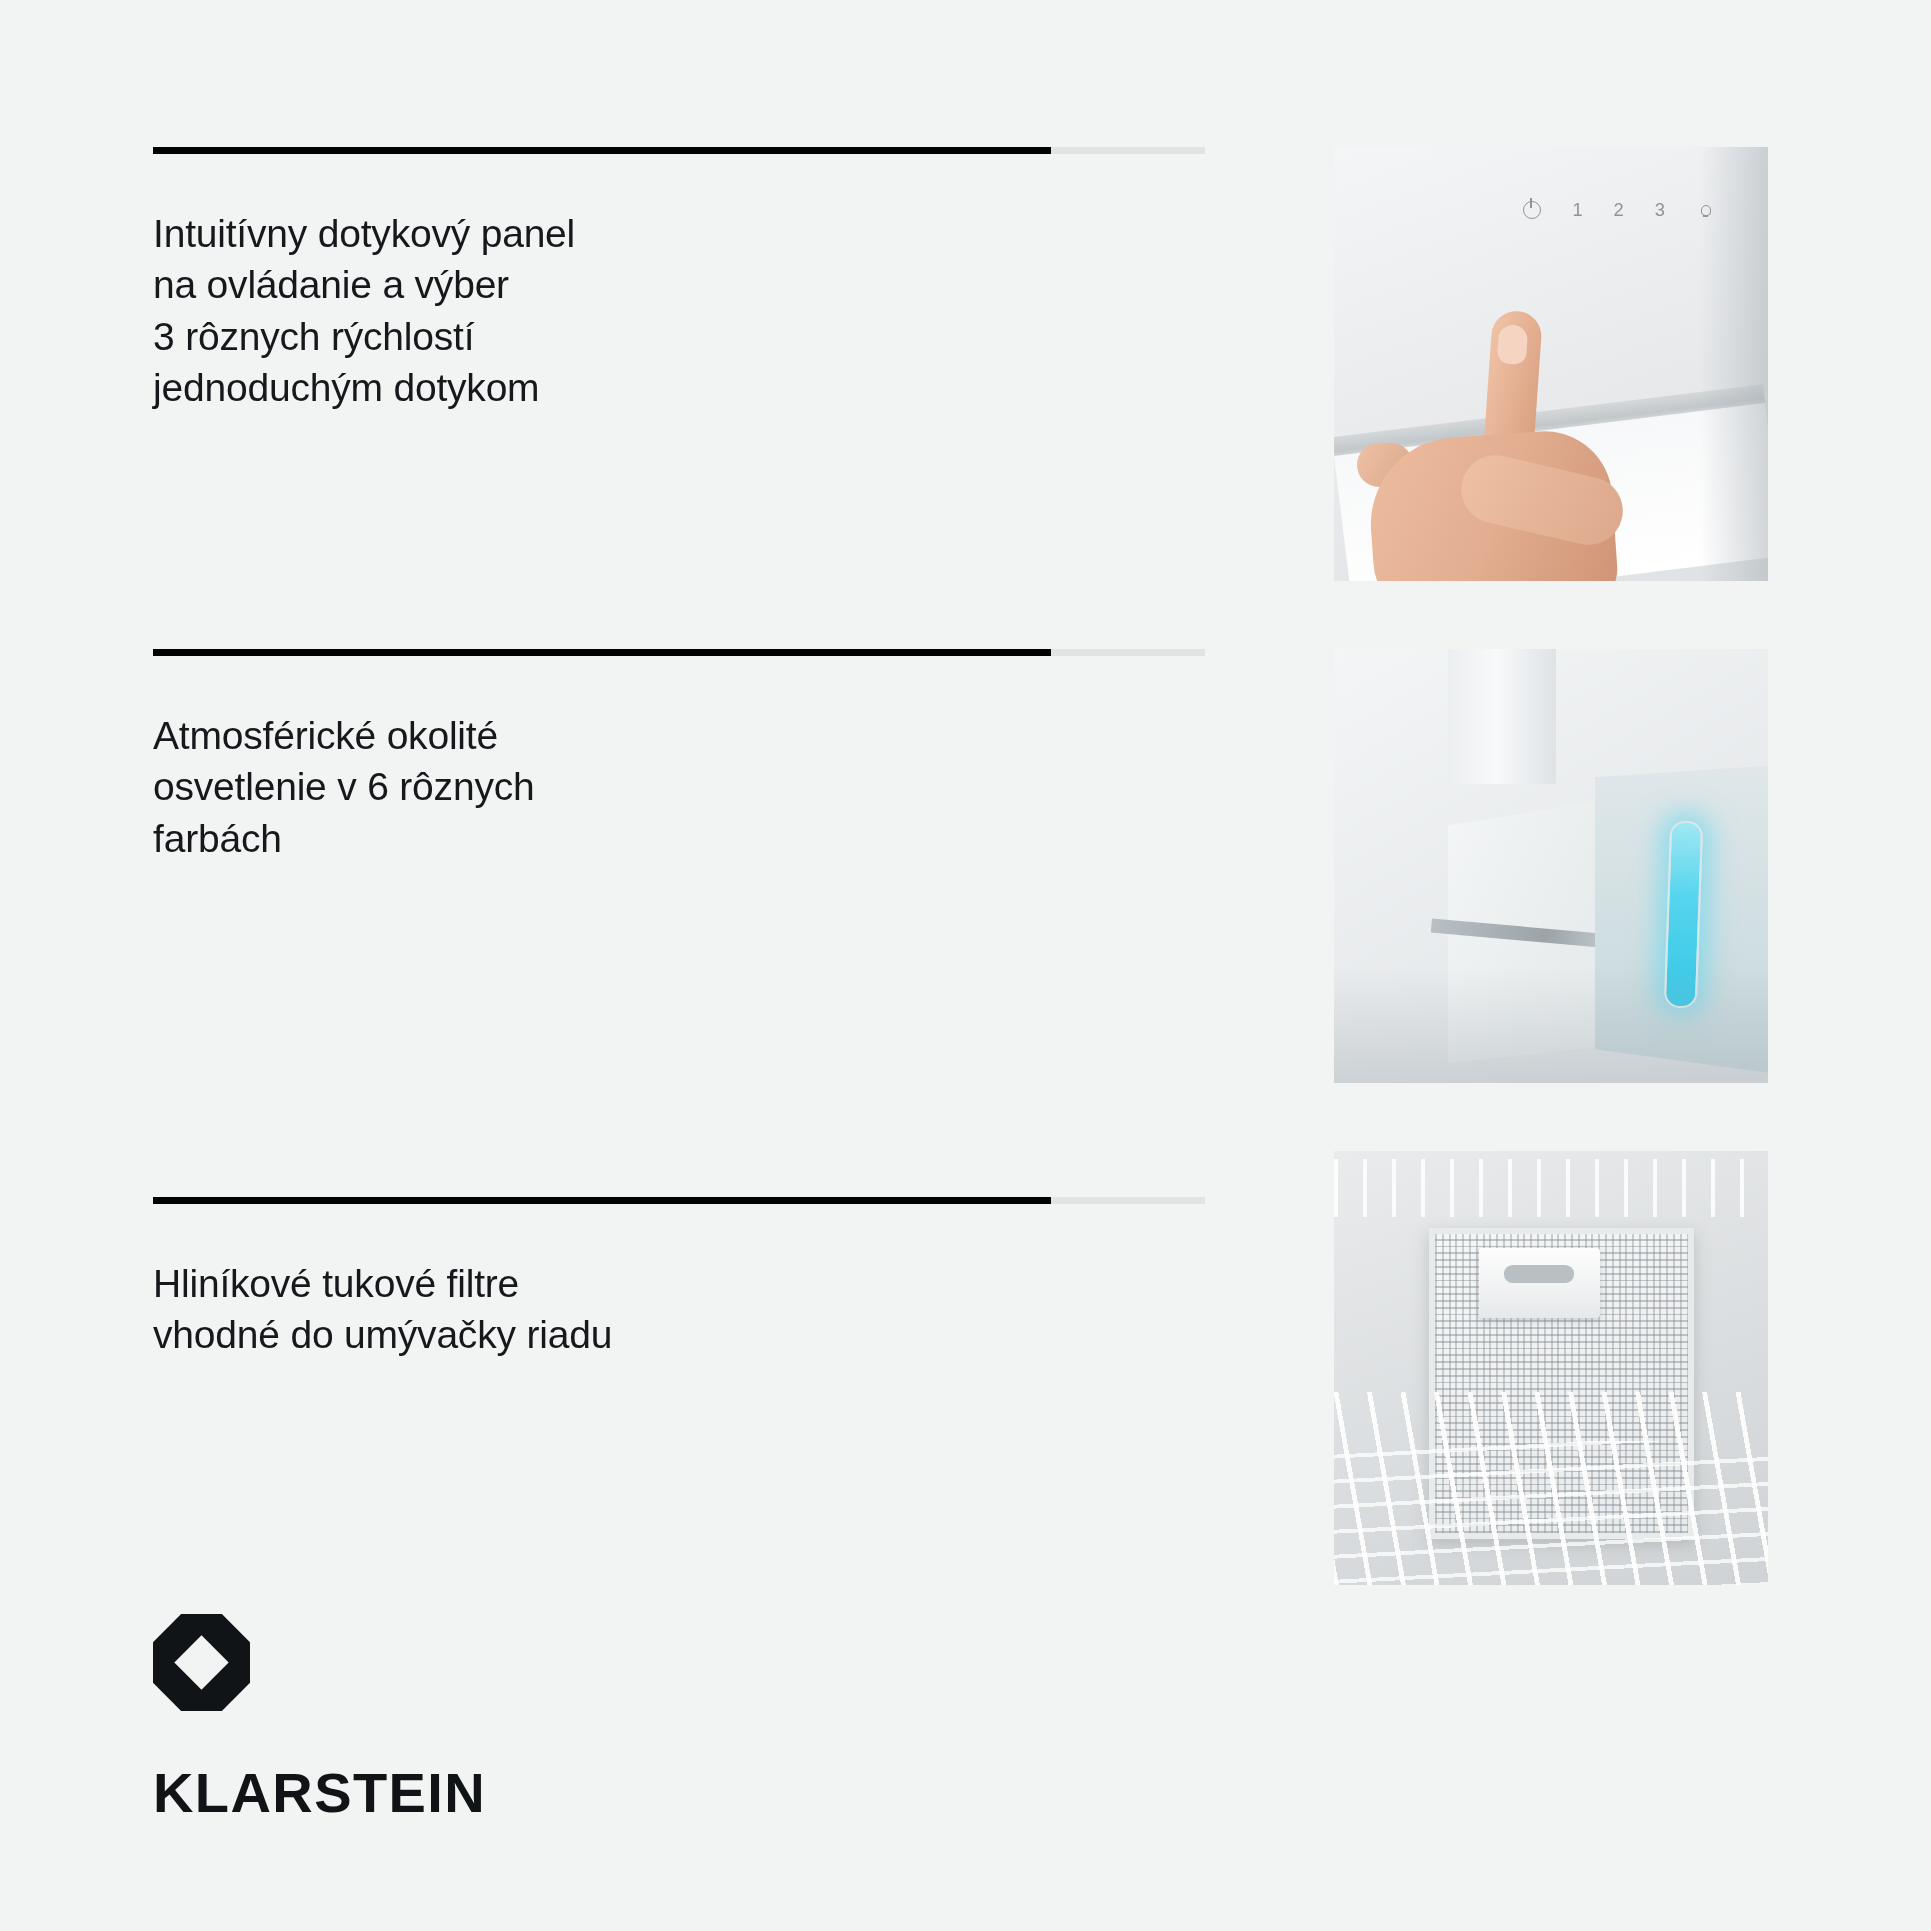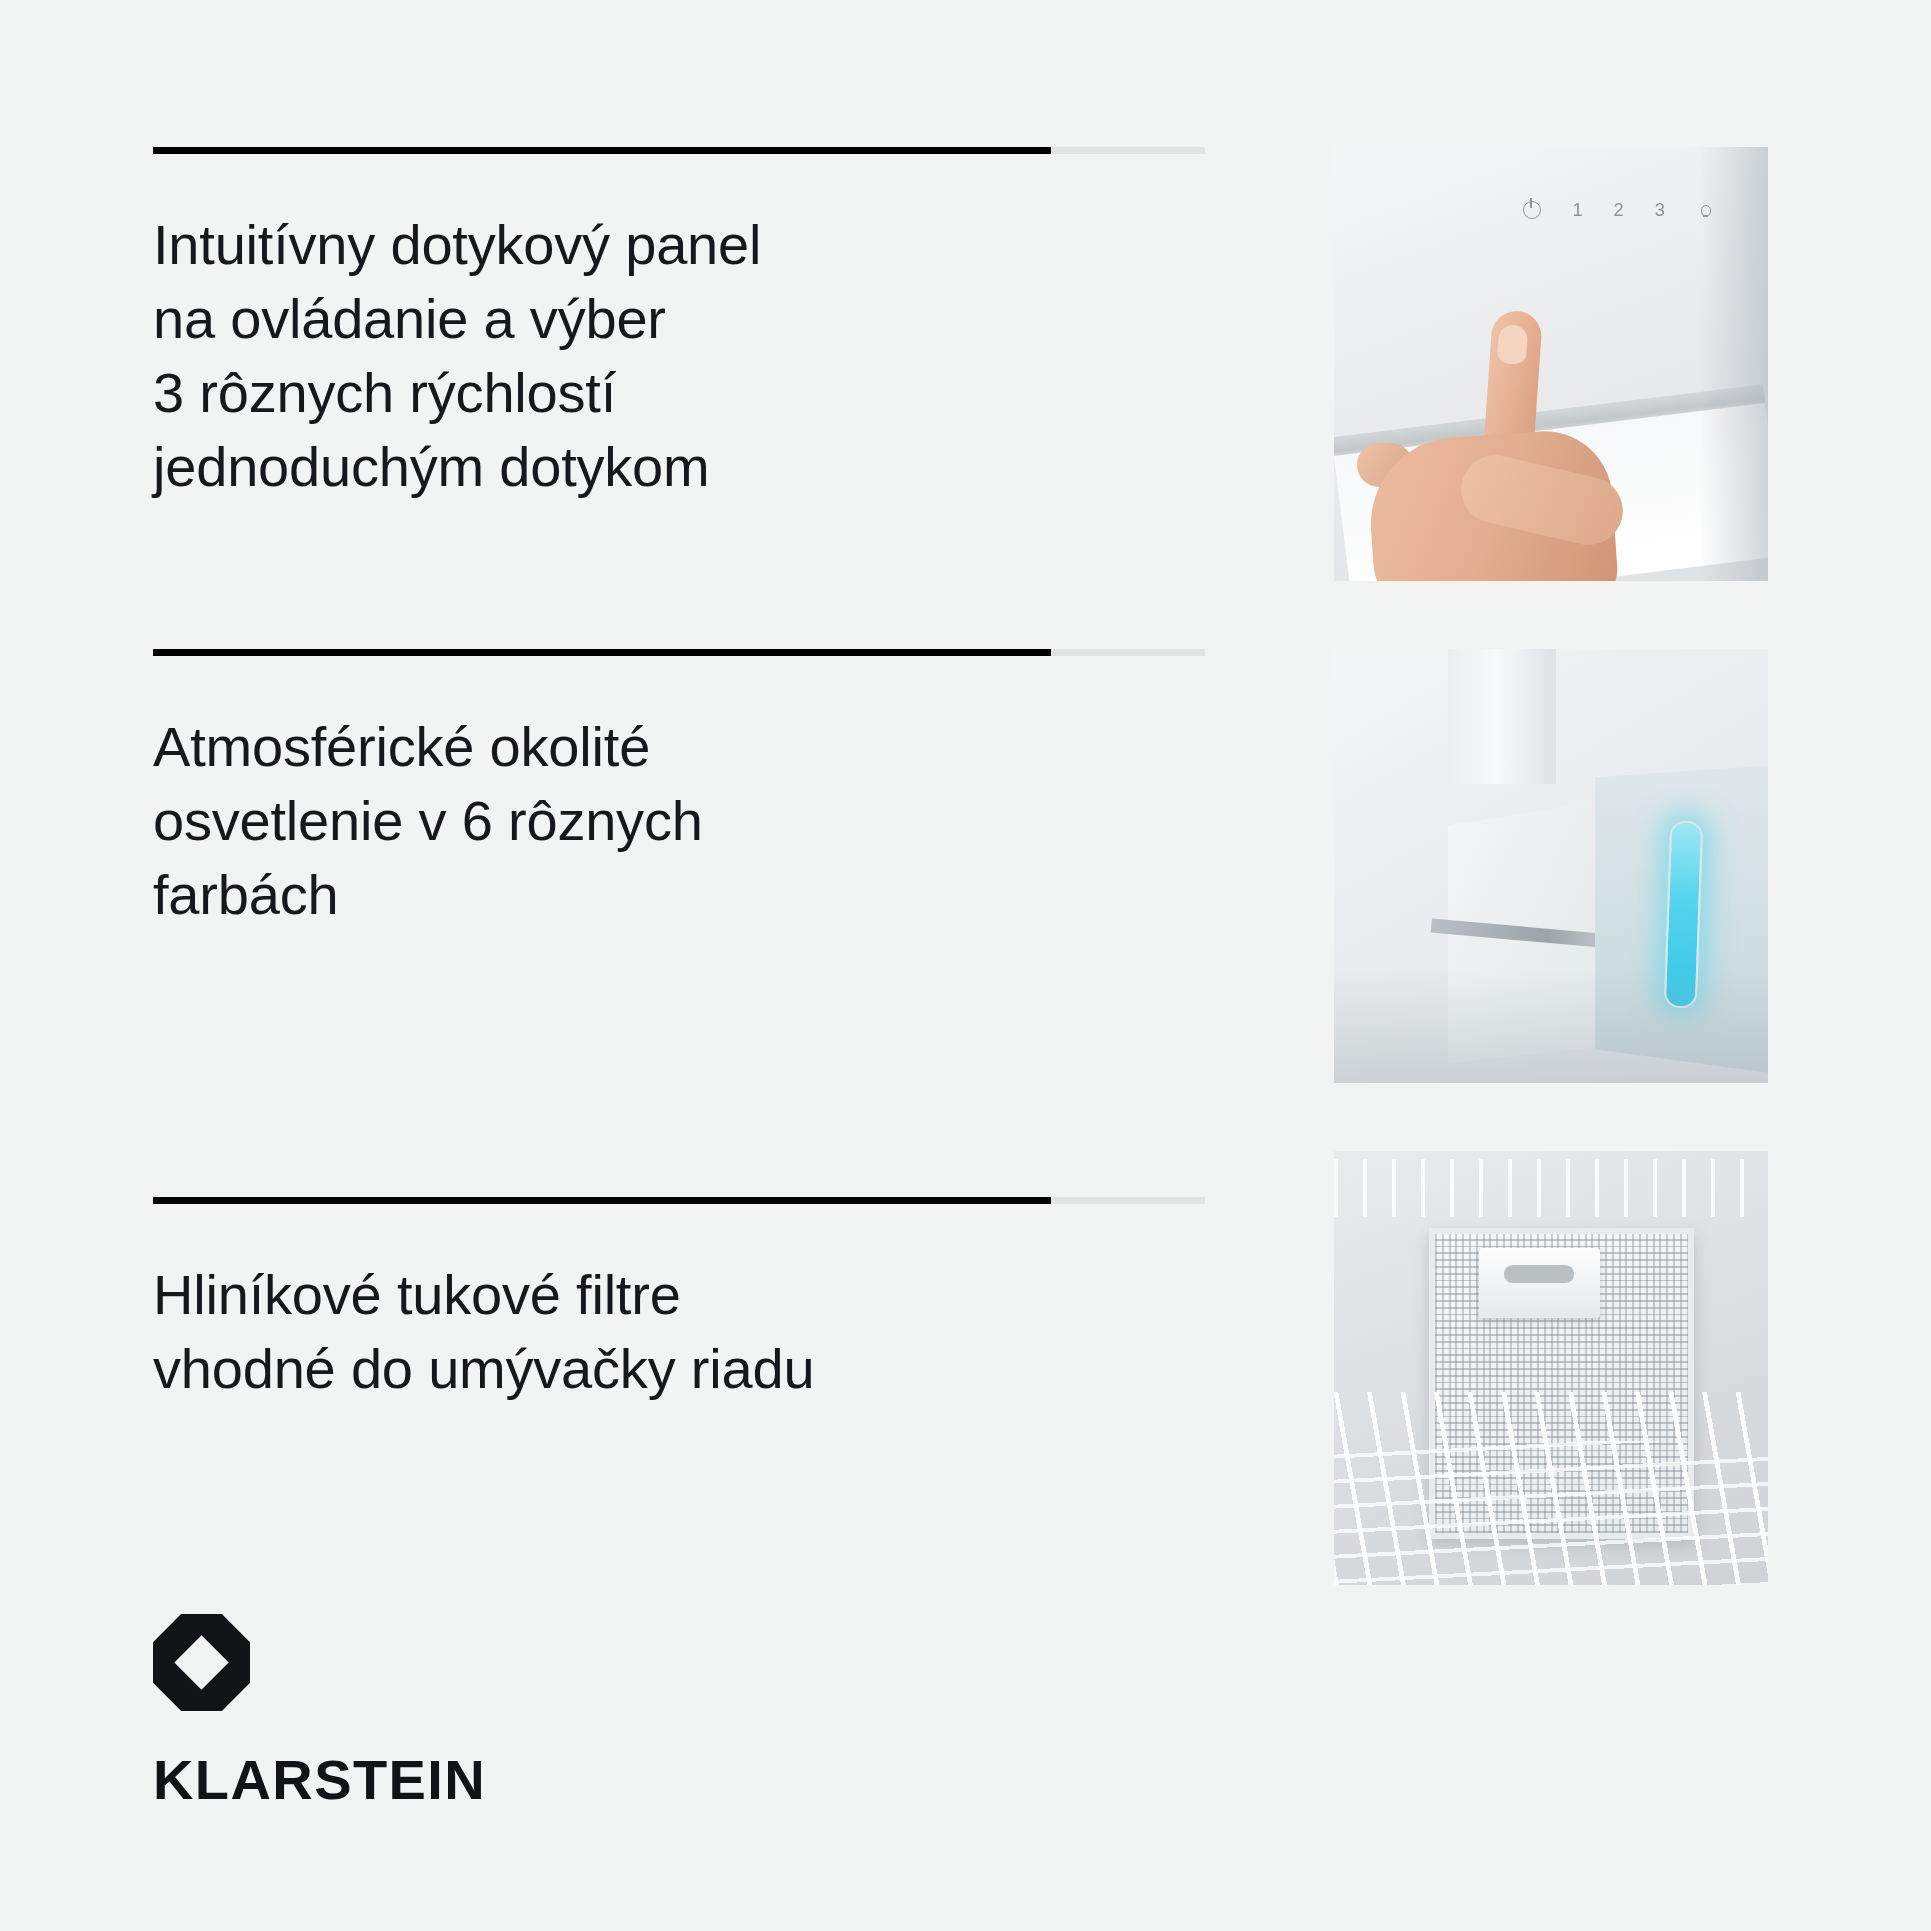--- a/index.html
+++ b/index.html
@@ -35,21 +35,21 @@
   .feature .rule-fill {
     position: absolute;
     left: 0;
     top: 0;
     height: 6.8px;
     width: 898px;
     background: #000000;
   }
   .feature .text {
     margin-top: 54px;
-    font-size: 56px;
+    font-size: 39px;
     line-height: 1.32;
     color: #15191c;
     letter-spacing: -0.2px;
     font-weight: 400;
     white-space: pre-line;
   }
 
   #feature-0 { top: 147px; }
   #feature-1 { top: 649px; }
   #feature-2 { top: 1197px; }
@@ -318,21 +318,21 @@
   .brand {
     position: absolute;
     left: 153px;
     top: 1614px;
   }
   .brand-mark {
     width: 97px;
     height: 97px;
   }
   .brand-name {
-    margin-top: 32px;
+    margin-top: 45px;
     font-size: 56px;
     font-weight: bold;
     letter-spacing: 1.4px;
     color: #111416;
   }
 </style>
 </head>
 <body>
 
 <div class="page">

